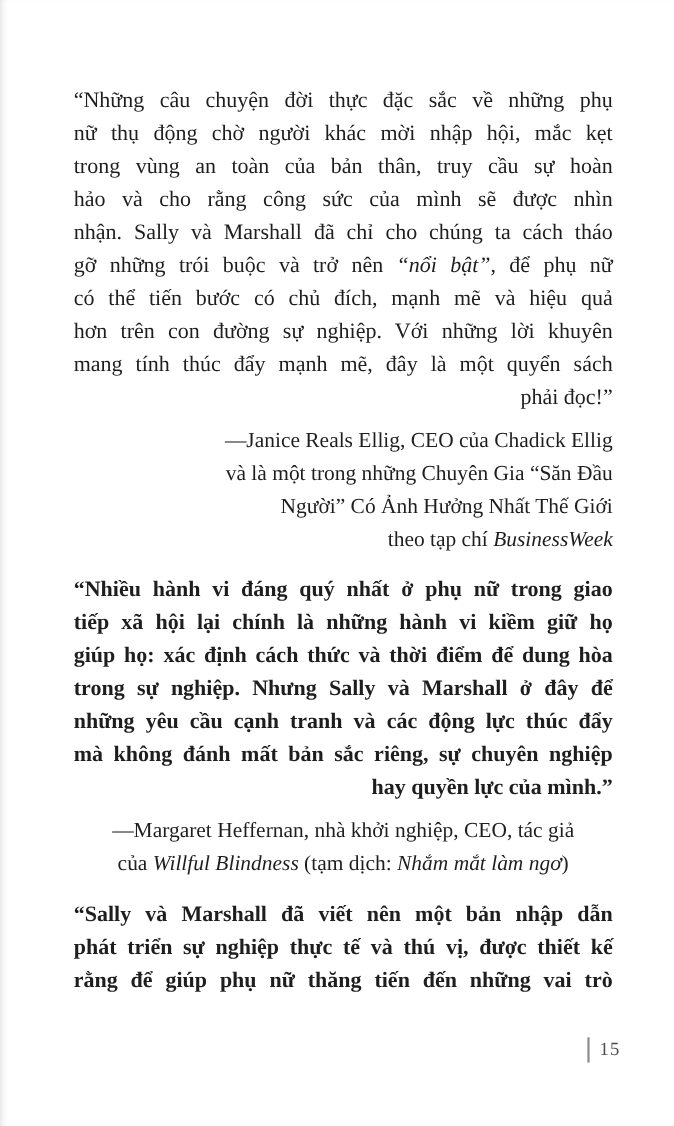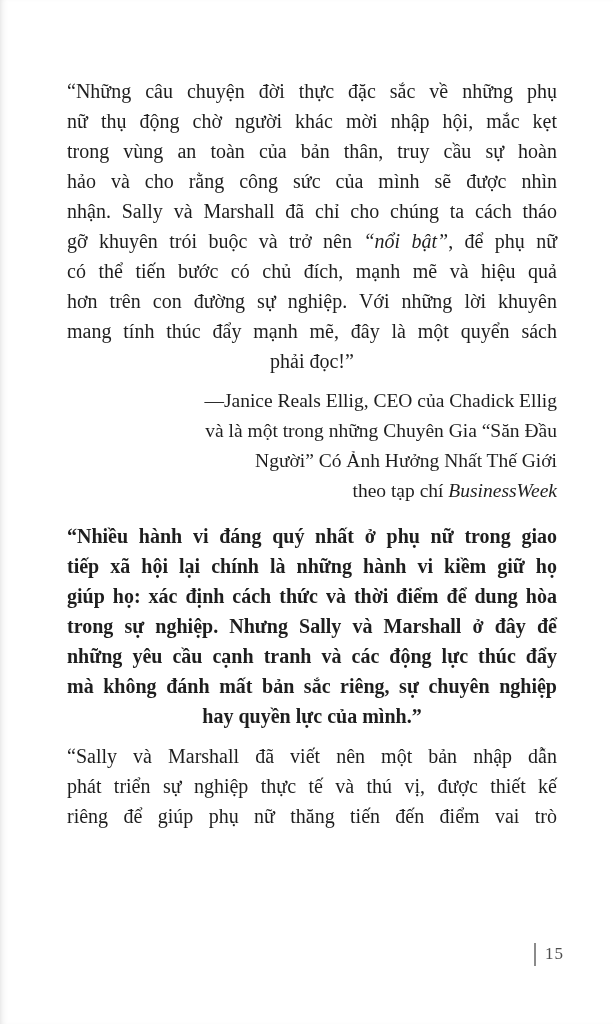--- a/index.html
+++ b/index.html
@@ -22,21 +22,21 @@
   }
   .block { margin: 0; }
   .block + .block { margin-top: 10px; }
   .attribution + .block { margin-top: 15px; font-weight: bold; }
   .line {
     font-size: 20px;
     line-height: 30px;
     white-space: normal;
   }
   .line-just { text-align: justify; text-align-last: justify; }
-  .line-left { text-align: center; }
+  .line-left { text-align: right; }
   .attribution .line {
     font-weight: 400;
     font-size: 19.5px;
     line-height: 30px;
   }
   .align-right .line { text-align: right; }
   .align-center .line { text-align: center; }
   .it { font-style: italic; }
   .pagenum-wrap {
     position: absolute;
@@ -64,44 +64,48 @@
 <body>
 
 <div class="page">
   <div class="content">
       <div class="block body">
         <div class="line line-just"><span>“Những câu chuyện đời thực đặc sắc về những phụ</span></div>
         <div class="line line-just"><span>nữ thụ động chờ người khác mời nhập hội, mắc kẹt</span></div>
         <div class="line line-just"><span>trong vùng an toàn của bản thân, truy cầu sự hoàn</span></div>
         <div class="line line-just"><span>hảo và cho rằng công sức của mình sẽ được nhìn</span></div>
         <div class="line line-just"><span>nhận. Sally và Marshall đã chỉ cho chúng ta cách tháo</span></div>
-        <div class="line line-just"><span>gỡ khuyên trói buộc và trở nên </span><span class="it">“nổi bật”</span><span>, để phụ nữ</span></div>
+        <div class="line line-just"><span>gỡ những trói buộc và trở nên </span><span class="it">“nổi bật”</span><span>, để phụ nữ</span></div>
         <div class="line line-just"><span>có thể tiến bước có chủ đích, mạnh mẽ và hiệu quả</span></div>
         <div class="line line-just"><span>hơn trên con đường sự nghiệp. Với những lời khuyên</span></div>
         <div class="line line-just"><span>mang tính thúc đẩy mạnh mẽ, đây là một quyển sách</span></div>
         <div class="line line-left"><span>phải đọc!”</span></div>
       </div>
       <div class="block attribution align-right">
         <div class="line"><span>—Janice Reals Ellig, CEO của Chadick Ellig</span></div>
         <div class="line"><span>và là một trong những Chuyên Gia “Săn Đầu</span></div>
         <div class="line"><span>Người” Có Ảnh Hưởng Nhất Thế Giới</span></div>
         <div class="line"><span>theo tạp chí </span><span class="it">BusinessWeek</span></div>
       </div>
       <div class="block body">
         <div class="line line-just"><span>“Nhiều hành vi đáng quý nhất ở phụ nữ trong giao</span></div>
         <div class="line line-just"><span>tiếp xã hội lại chính là những hành vi kiềm giữ họ</span></div>
         <div class="line line-just"><span>giúp họ: xác định cách thức và thời điểm để dung hòa</span></div>
         <div class="line line-just"><span>trong sự nghiệp. Nhưng Sally và Marshall ở đây để</span></div>
         <div class="line line-just"><span>những yêu cầu cạnh tranh và các động lực thúc đẩy</span></div>
         <div class="line line-just"><span>mà không đánh mất bản sắc riêng, sự chuyên nghiệp</span></div>
         <div class="line line-left"><span>hay quyền lực của mình.”</span></div>
       </div>
+      <div class="block attribution align-center">
+        <div class="line"><span>—Margaret Heffernan, nhà khởi nghiệp, CEO, tác giả</span></div>
+        <div class="line"><span>của </span><span class="it">Willful Blindness</span><span> (tạm dịch: </span><span class="it">Nhắm mắt làm ngơ</span><span>)</span></div>
+      </div>
       <div class="block body">
         <div class="line line-just"><span>“Sally và Marshall đã viết nên một bản nhập dẫn</span></div>
         <div class="line line-just"><span>phát triển sự nghiệp thực tế và thú vị, được thiết kế</span></div>
-        <div class="line line-just"><span>riêng để giúp phụ nữ thăng tiến đến điểm vai trò</span></div>
+        <div class="line line-just"><span>rằng để giúp phụ nữ thăng tiến đến những vai trò</span></div>
       </div>
     </div>
   <div class="pagenum-wrap">
     <span class="pagenum-bar"></span>
     <span class="pagenum">15</span>
   </div>
 </div>
 
 </body></html>

